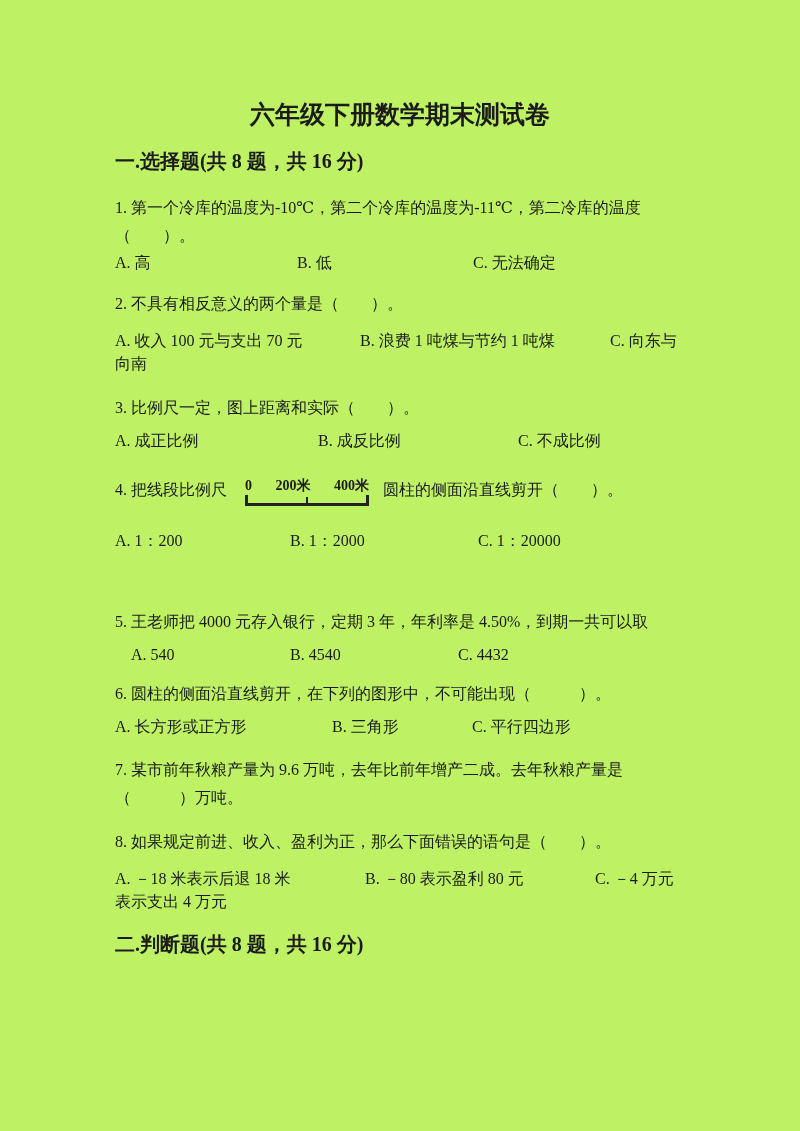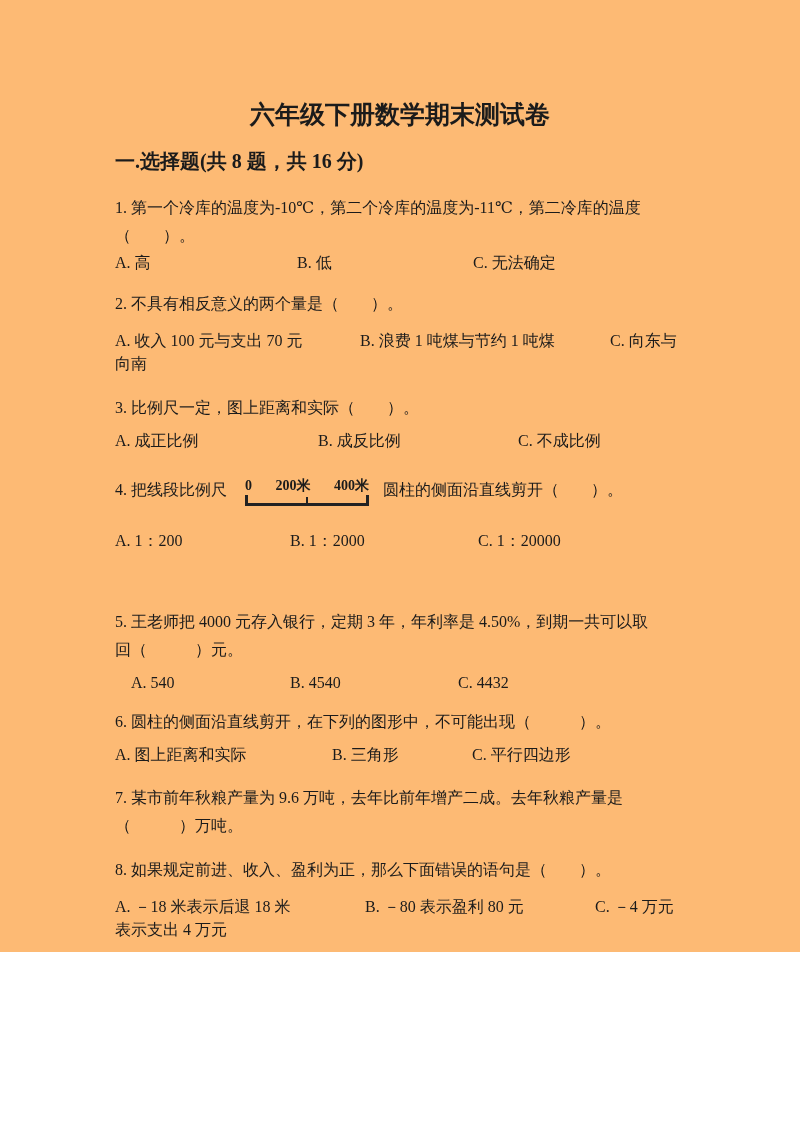--- a/index.html
+++ b/index.html
@@ -1,18 +1,18 @@
 <!DOCTYPE html>
 <html><head>
 <meta charset="utf-8">
 <style>
   html,body{margin:0;padding:0;background:#ffffff;}
   .page{
-    width:800px;height:952px;box-sizing:border-box;
-    padding:100px 115px 0 115px;background:#fdba74;color:#1b1b1b;
+    width:800px;height:1131px;box-sizing:border-box;
+    padding:100px 115px 0 115px;background:#bef264;color:#1b1b1b;
     font-family:"Liberation Serif","DejaVu Serif",serif;
     overflow:hidden;position:relative;
   }
   .title{font-size:25px;line-height:30px;font-weight:bold;text-align:center;margin:0;}
   .sec{font-size:20px;line-height:22px;font-weight:bold;white-space:nowrap;}
   .sec1{margin-top:20px;}
   .sec2{margin-top:19px;}
   .q{margin:0;}
   .ln{font-size:16px;line-height:28px;white-space:nowrap;}
   .cont{font-size:16px;line-height:24px;white-space:nowrap;}
@@ -81,32 +81,31 @@
     </div>
     <div class="opts om32">
       <span class="opt" style="left:0">A. 1：200</span>
       <span class="opt" style="left:175px">B. 1：2000</span>
       <span class="opt" style="left:363px">C. 1：20000</span>
     </div>
   </div>
 
   <div class="q mt-q5">
     <div class="ln">5. 王老师把 4000 元存入银行，定期 3 年，年利率是 4.50%，到期一共可以取</div>
-    <div class="ln">回（　　　）元。</div>
     <div class="opts om8">
       <span class="opt" style="left:16px">A. 540</span>
       <span class="opt" style="left:175px">B. 4540</span>
       <span class="opt" style="left:343px">C. 4432</span>
     </div>
   </div>
 
   <div class="q mt-q6">
     <div class="ln">6. 圆柱的侧面沿直线剪开，在下列的图形中，不可能出现（　　　）。</div>
     <div class="opts om8">
-      <span class="opt" style="left:0">A. 图上距离和实际</span>
+      <span class="opt" style="left:0">A. 长方形或正方形</span>
       <span class="opt" style="left:217px">B. 三角形</span>
       <span class="opt" style="left:357px">C. 平行四边形</span>
     </div>
   </div>
 
   <div class="q mt-q7">
     <div class="ln">7. 某市前年秋粮产量为 9.6 万吨，去年比前年增产二成。去年秋粮产量是</div>
     <div class="ln">（　　　）万吨。</div>
   </div>
 

